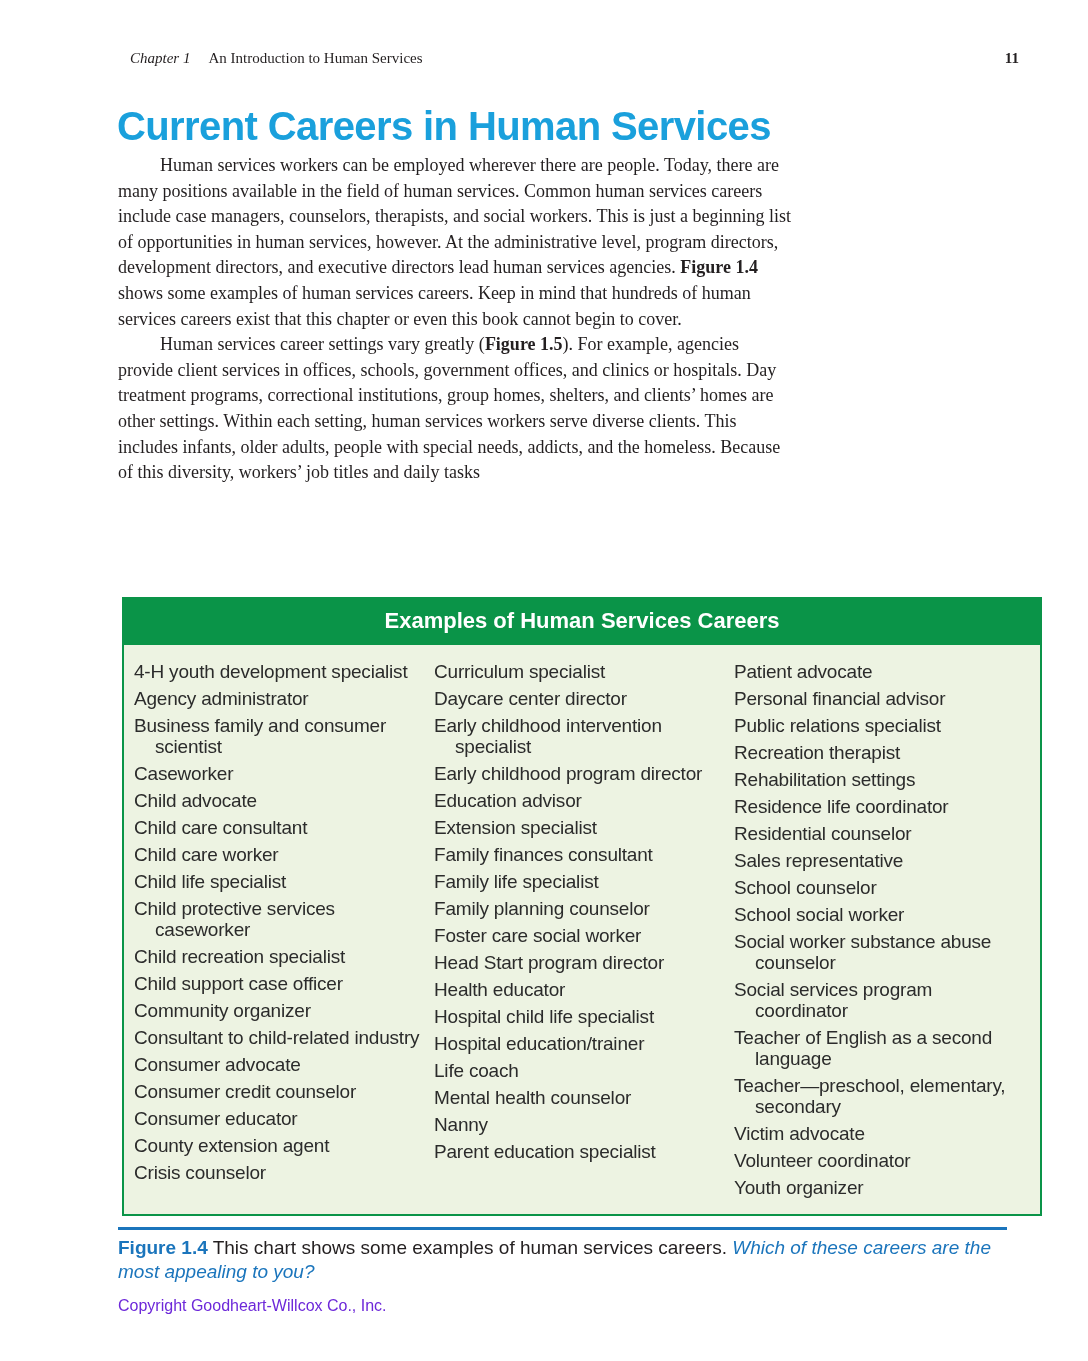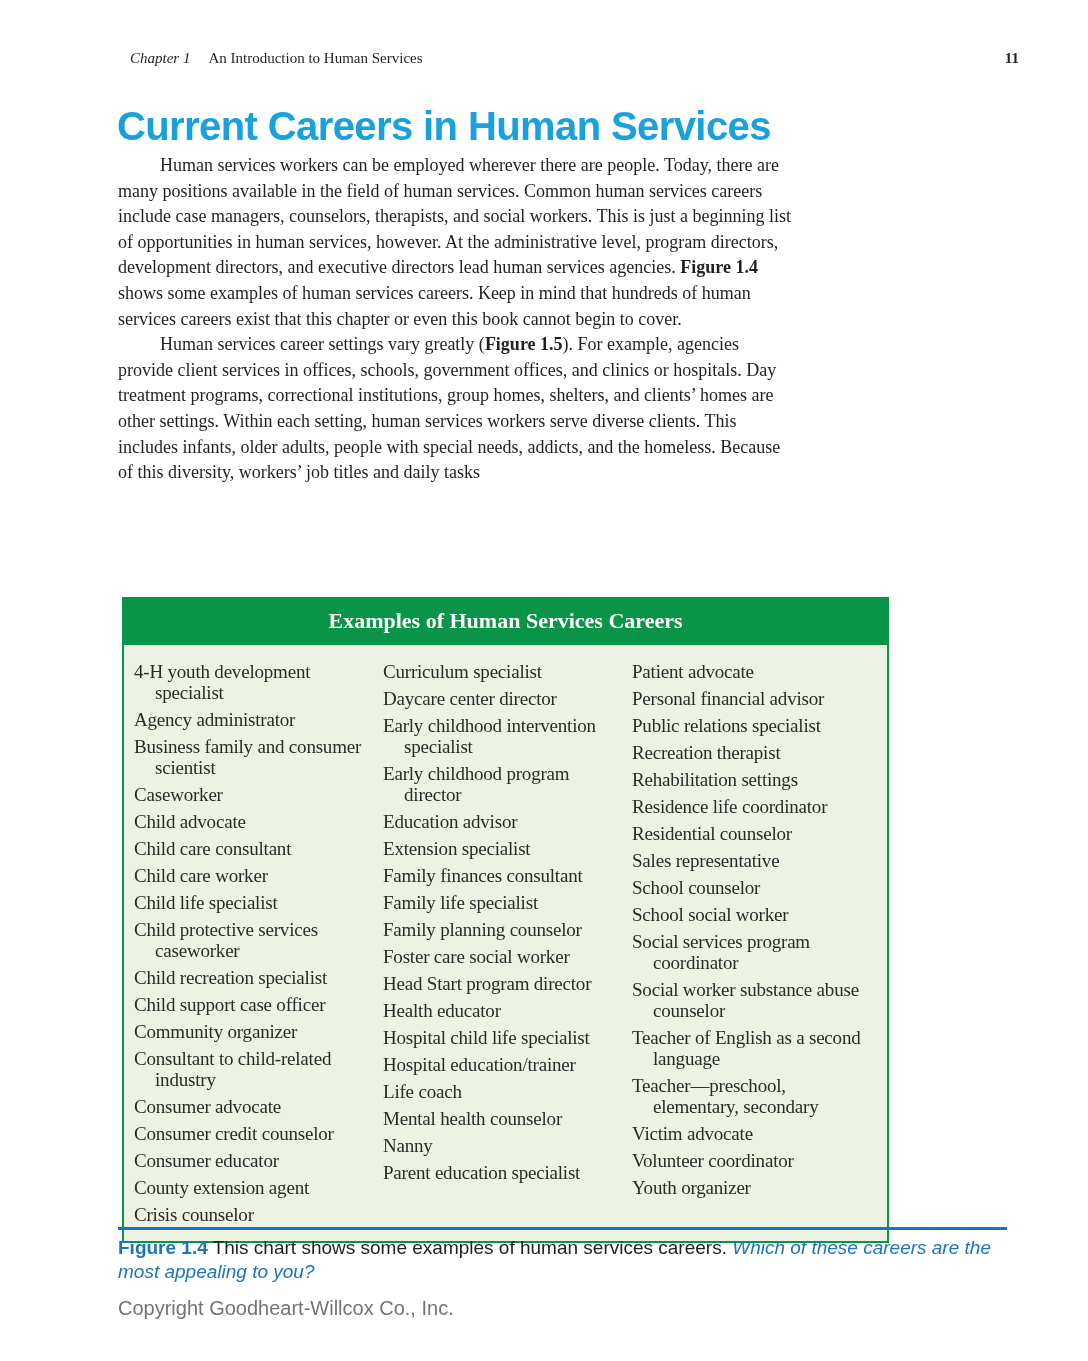--- a/index.html
+++ b/index.html
@@ -51,25 +51,25 @@
     line-height: 25.6px;
   }
   .body-copy p { margin: 0; text-indent: 42px; }
   .body-copy .b { font-weight: bold; }
 
   
   .figure-table {
     position: absolute;
     left: 122px;
     top: 597px;
-    width: 767px;
+    width: 920px;
     box-sizing: border-box;
     border: 2px solid #0a9448;
     background: #edf3e2;
-    font-family: Liberation Serif, serif;
+    font-family: Liberation Sans, sans-serif;
   }
   .table-header {
     background: #0a9448;
     color: #ffffff;
     text-align: center;
     font-weight: bold;
     font-size: 22px;
     padding: 9px 0 11px 0;
   }
   .table-body {
@@ -114,22 +114,22 @@
   }
   .caption .fig-label { font-weight: bold; color: #1b75bc; }
   .caption .fig-question { font-style: italic; color: #1b75bc; }
 
   
   .copyright {
     position: absolute;
     left: 118px;
     top: 1297px;
     font-family: "Liberation Sans", sans-serif;
-    font-size: 20px;
-    color: #737373;
+    font-size: 16px;
+    color: #6d28d9;
   }
 </style>
 </head>
 <body>
 
 <div class="page">
 
   <div class="running-head">
     <span class="chapter">Chapter 1</span>
     <span class="chap-title">An Introduction to Human Services</span>
@@ -190,22 +190,22 @@
           <li>Patient advocate</li>
           <li>Personal financial advisor</li>
           <li>Public relations specialist</li>
           <li>Recreation therapist</li>
           <li>Rehabilitation settings</li>
           <li>Residence life coordinator</li>
           <li>Residential counselor</li>
           <li>Sales representative</li>
           <li>School counselor</li>
           <li>School social worker</li>
+          <li>Social worker substance abuse counselor</li>
           <li>Social services program coordinator</li>
-          <li>Social worker substance abuse counselor</li>
           <li>Teacher of English as a second language</li>
           <li>Teacher—preschool, elementary, secondary</li>
           <li>Victim advocate</li>
           <li>Volunteer coordinator</li>
           <li>Youth organizer</li>
         </ul>
     </div>
   </section>
 
   <div class="caption-rule"></div>

